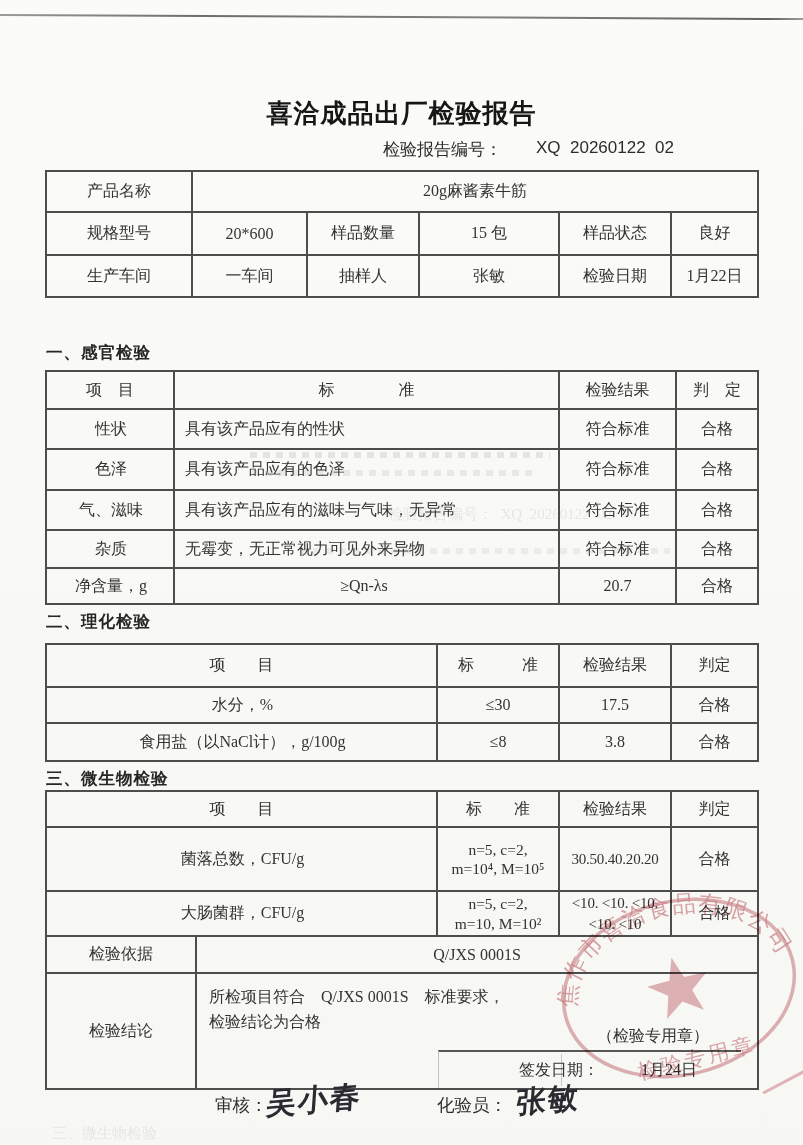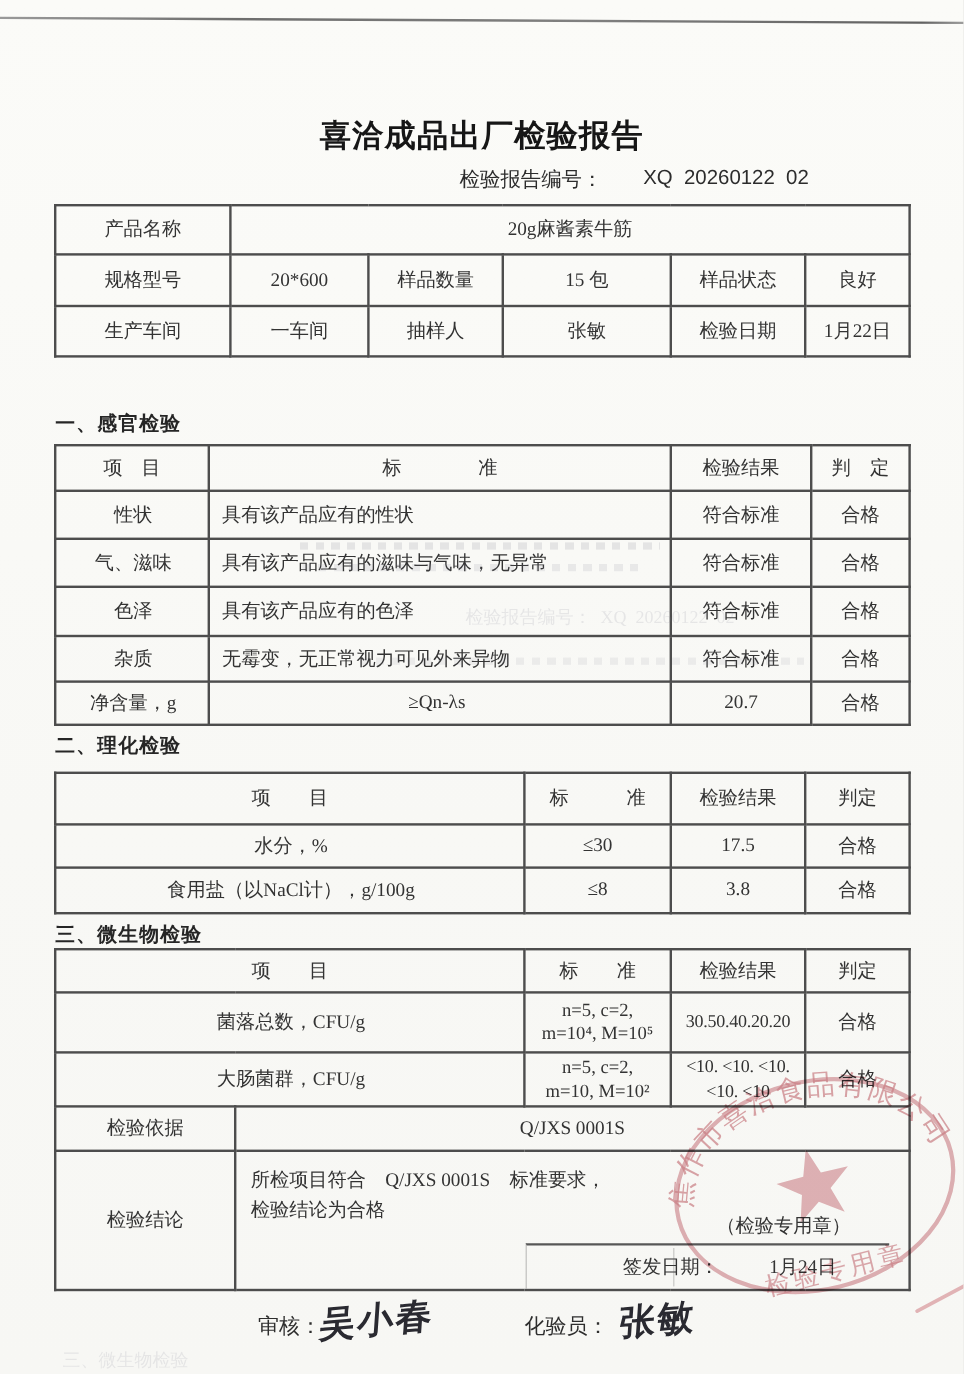--- a/index.html
+++ b/index.html
@@ -127,29 +127,29 @@
       <th>标　　　　准</th>
       <th>检验结果</th>
       <th>判　定</th>
     </tr>
     <tr style="height:40px">
       <td class="c-item">性状</td>
       <td class="c-std">具有该产品应有的性状</td>
       <td class="c-res">符合标准</td>
       <td class="c-ver">合格</td>
     </tr>
+    <tr style="height:41px">
+      <td class="c-item">色泽</td>
+      <td class="c-std">具有该产品应有的色泽</td>
+      <td class="c-res">符合标准</td>
+      <td class="c-ver">合格</td>
+    </tr>
     <tr style="height:40px">
       <td class="c-item">气、滋味</td>
       <td class="c-std">具有该产品应有的滋味与气味，无异常</td>
-      <td class="c-res">符合标准</td>
-      <td class="c-ver">合格</td>
-    </tr>
-    <tr style="height:41px">
-      <td class="c-item">色泽</td>
-      <td class="c-std">具有该产品应有的色泽</td>
       <td class="c-res">符合标准</td>
       <td class="c-ver">合格</td>
     </tr>
     <tr style="height:38px">
       <td class="c-item">杂质</td>
       <td class="c-std">无霉变，无正常视力可见外来异物</td>
       <td class="c-res">符合标准</td>
       <td class="c-ver">合格</td>
     </tr>
     <tr style="height:36px" class="center-std">
@@ -202,21 +202,21 @@
         <col style="width:112px">
         <col style="width:87px">
       </colgroup>
     <tbody>
         <tr style="height:36px">
       <th colspan="2">项　　目</th>
       <th>标　　准</th>
       <th>检验结果</th>
       <th>判定</th>
     </tr>
-    <tr style="height:50px">
+    <tr style="height:64px">
       <td colspan="2" class="c-item">菌落总数，CFU/g</td>
       <td class="std2">
         <div>n=5, c=2,</div>
         <div>m=10⁴, M=10⁵</div>
       </td>
       <td class="c-res-micro">30.50.40.20.20</td>
       <td class="c-ver">合格</td>
     </tr>
     <tr style="height:45px">
       <td colspan="2" class="c-item">大肠菌群，CFU/g</td>

